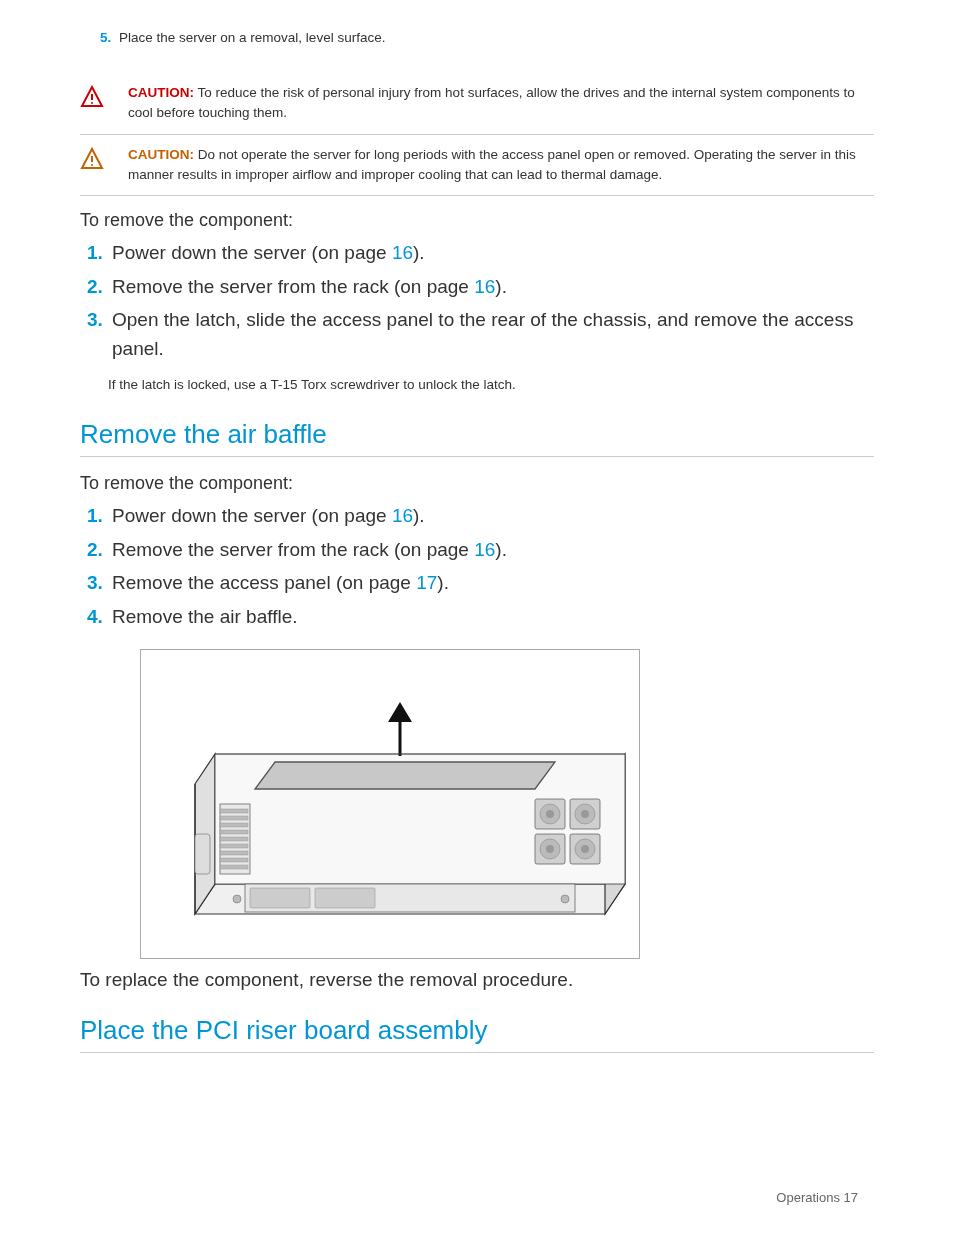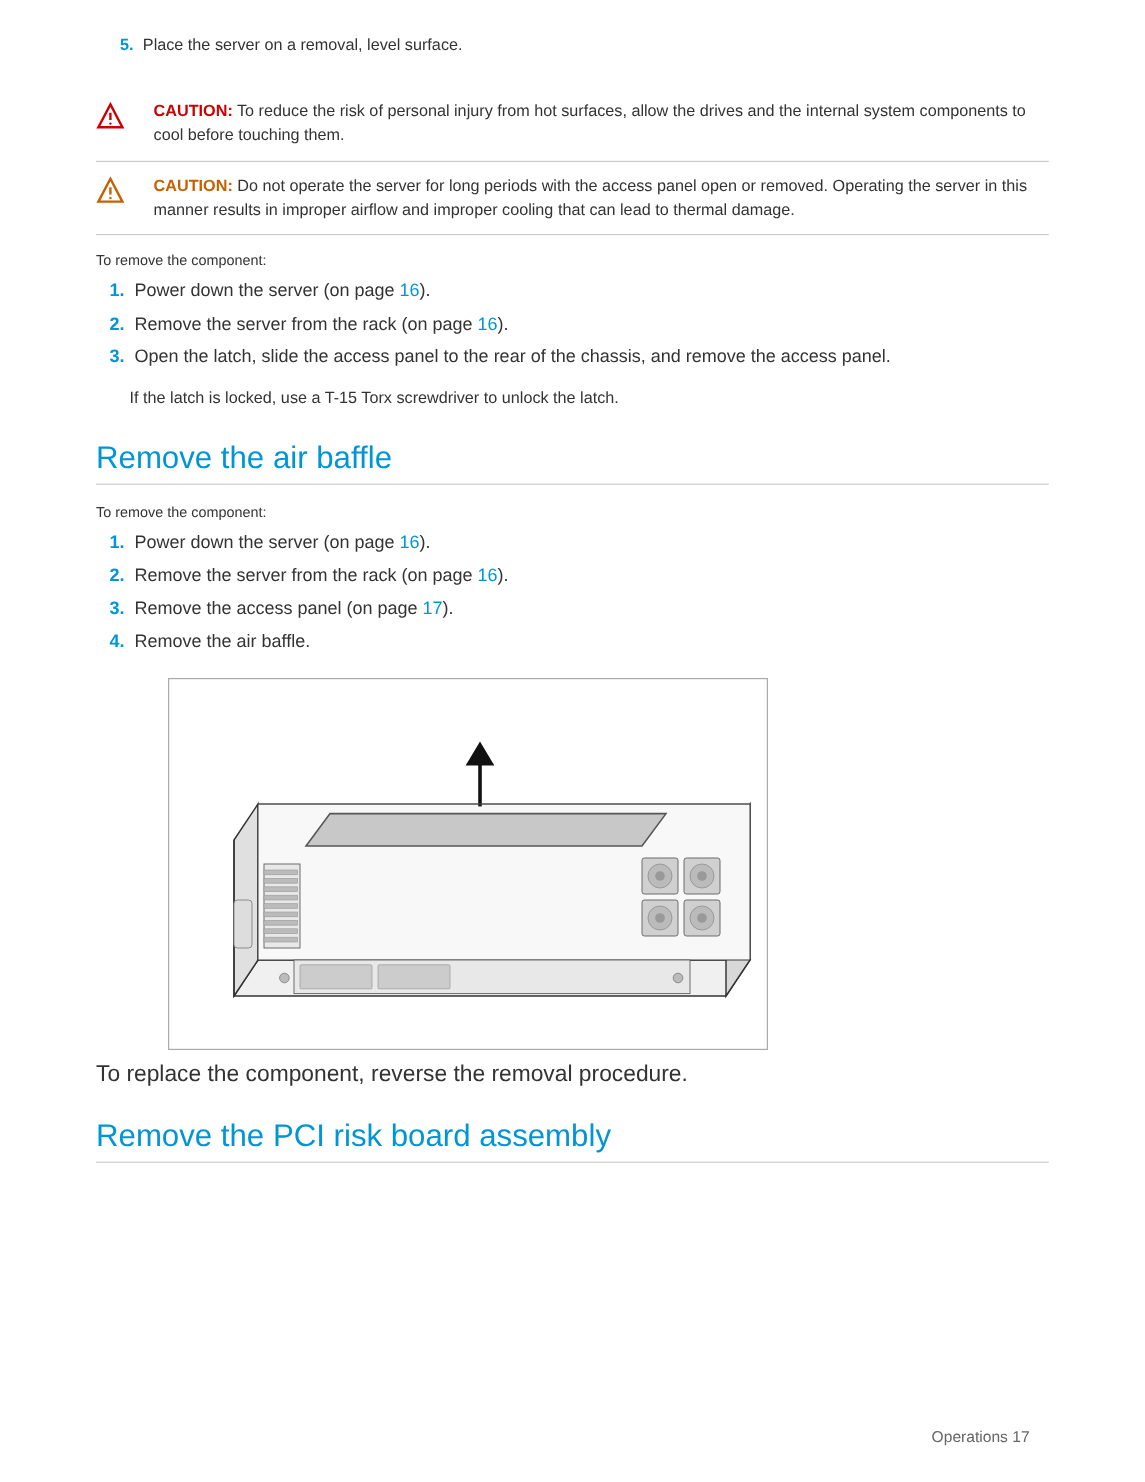--- a/index.html
+++ b/index.html
@@ -64,31 +64,31 @@
       font-weight: bold;
     }
 
     .notice-text .label-caution {
       color: #c66000;
       font-weight: bold;
       text-align: right;
     }
 
     .to-remove {
-      font-size: 12px;
+      font-size: 18px;
       margin: 14px 0 8px 0;
     }
 
     ol.steps {
       padding-left: 28px;
       margin-bottom: 12px;
     }
 
     ol.steps li {
-      font-size: 15px;
+      font-size: 19px;
       margin-bottom: 5px;
       line-height: 1.5;
       padding-left: 4px;
     }
 
     ol.steps li::marker {
       color: #0096d6;
       font-weight: bold;
     }
 
@@ -274,18 +274,18 @@
 
         <rect x="30" y="150" width="15" height="40" rx="3" fill="#ddd" stroke="#888" stroke-width="0.8"></rect>
       </g>
     </svg>
   </div>
 
   <p class="replace-note">To replace the component, reverse the removal procedure.</p>
 </div>
 
 <div class="section-wrapper-last">
-  <h2 class="section-title">Remove the PCI risk board assembly</h2>
+  <h2 class="section-title">Place the PCI riser board assembly</h2>
 </div>
 
 <div class="footer">
   <span>Operations    17</span>
 </div>
 
 </body></html>

